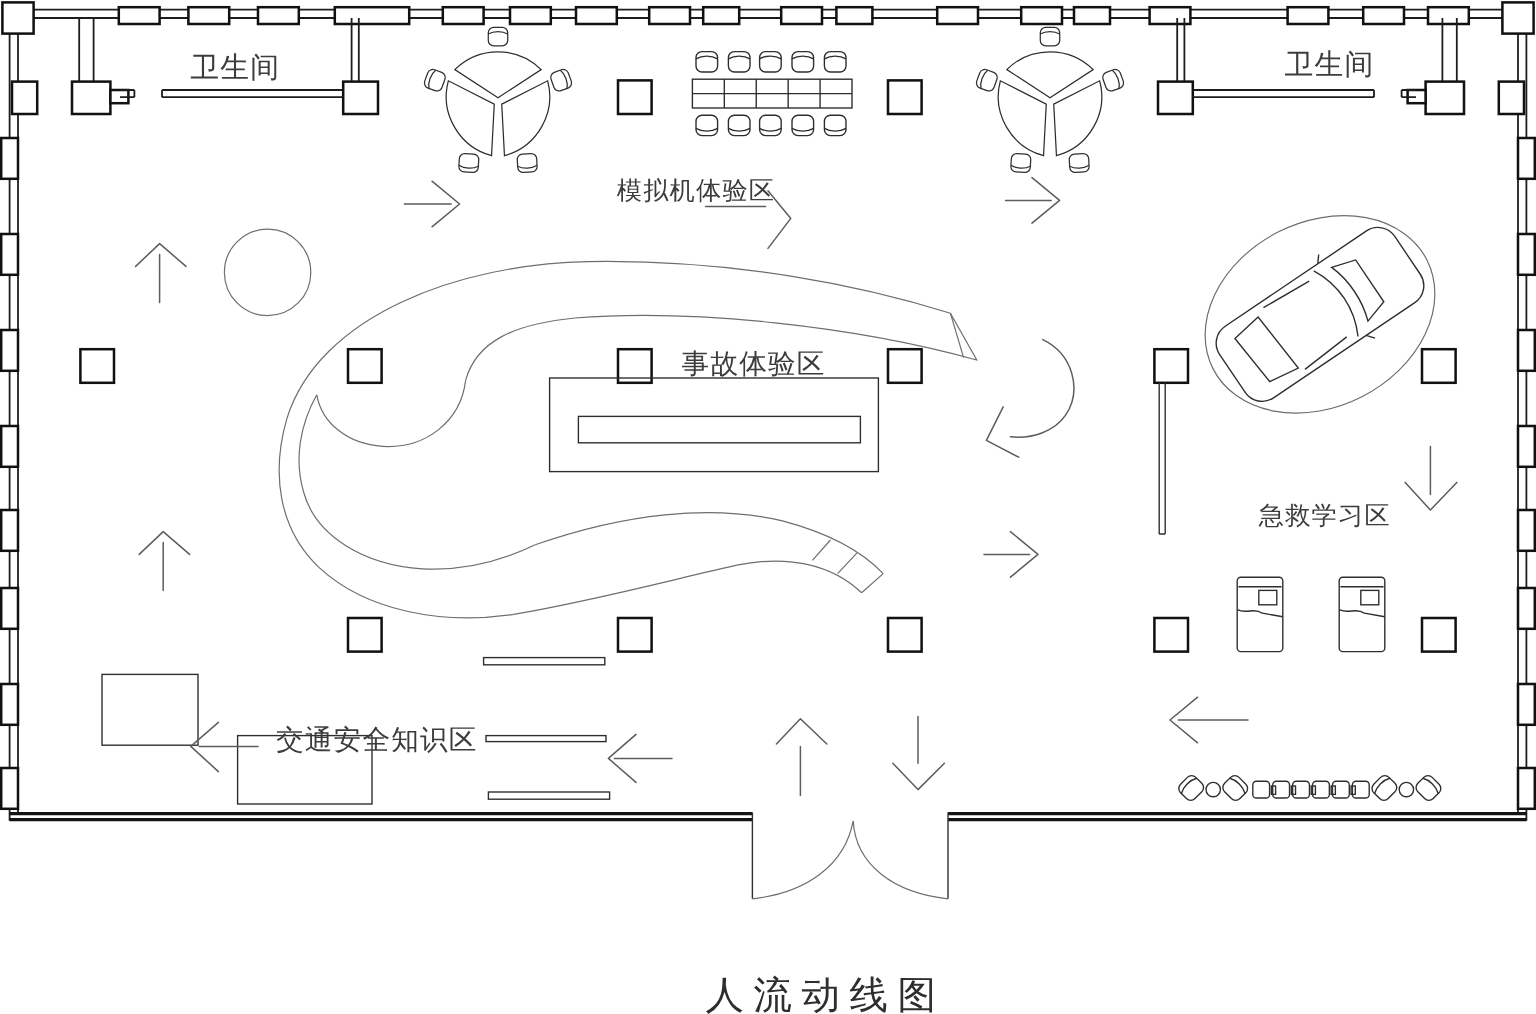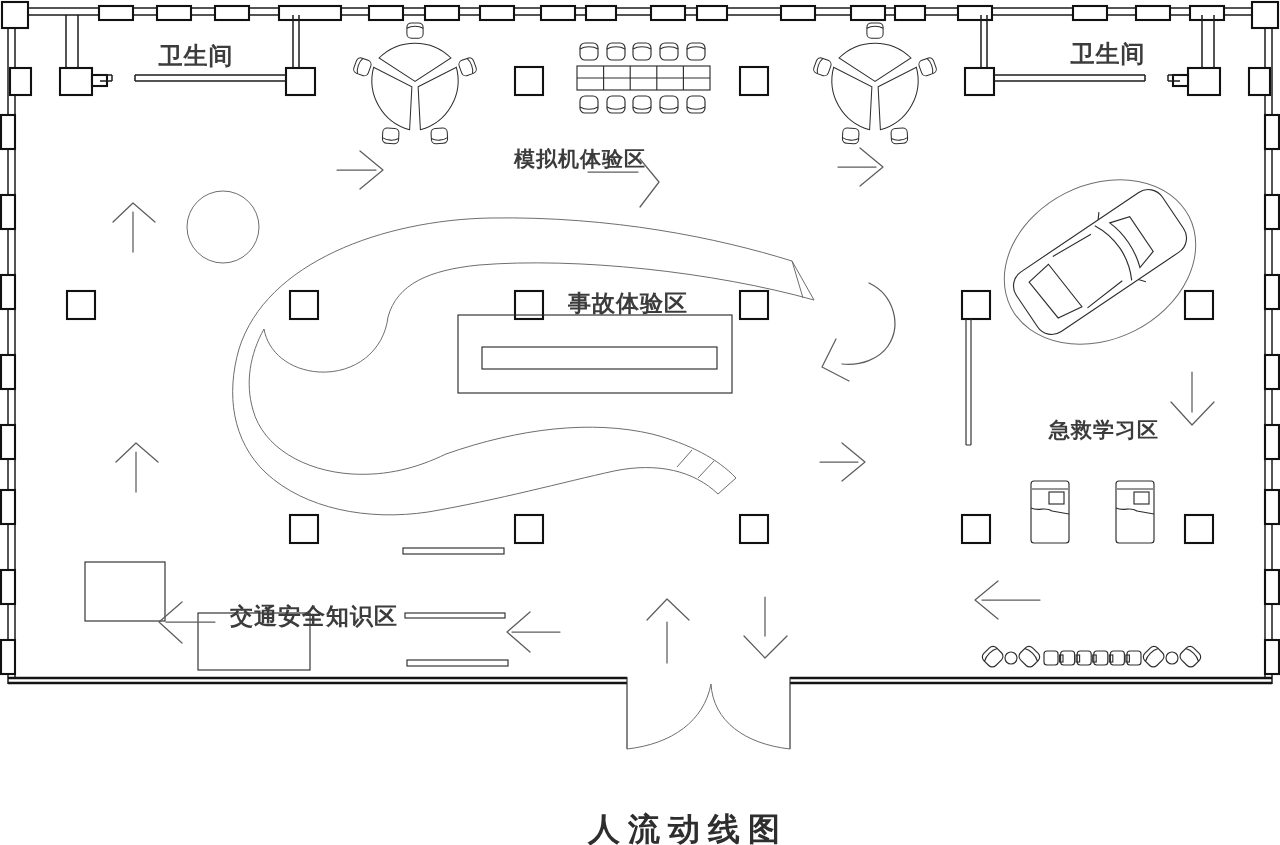--- a/index.html
+++ b/index.html
@@ -1,16 +1,16 @@
 <!DOCTYPE html>
 <html><head>
 <meta charset="utf-8">
 <style>
   html,body{margin:0;padding:0;width:1280px;height:845px;background:#fff;overflow:hidden;}
-  .plan-wrap{position:relative;width:1280px;height:845px;font-family:"Liberation Sans",sans-serif;background:#fff;font-weight:bold;}
+  .plan-wrap{position:relative;width:1280px;height:845px;font-family:"Liberation Sans",sans-serif;background:#fff;}
   svg{display:block;}
   .wall{stroke:#1d1d1d;stroke-width:1.5;fill:none;}
   .wallthick{stroke:#141414;stroke-width:2.6;fill:none;}
   .col{stroke:#111;stroke-width:2.1;fill:#fff;}
   .thin{stroke:#2e2e2e;stroke-width:1.15;fill:none;}
   .lite{stroke:#6e6e6e;stroke-width:1;fill:none;}
   .arrow{stroke:#5d5d5d;stroke-width:1.25;fill:none;stroke-linecap:round;stroke-linejoin:round;}
   .lbl{fill:#3c3c3c;letter-spacing:1px;}
   .title{fill:#2e2e2e;letter-spacing:8px;}
 </style>

